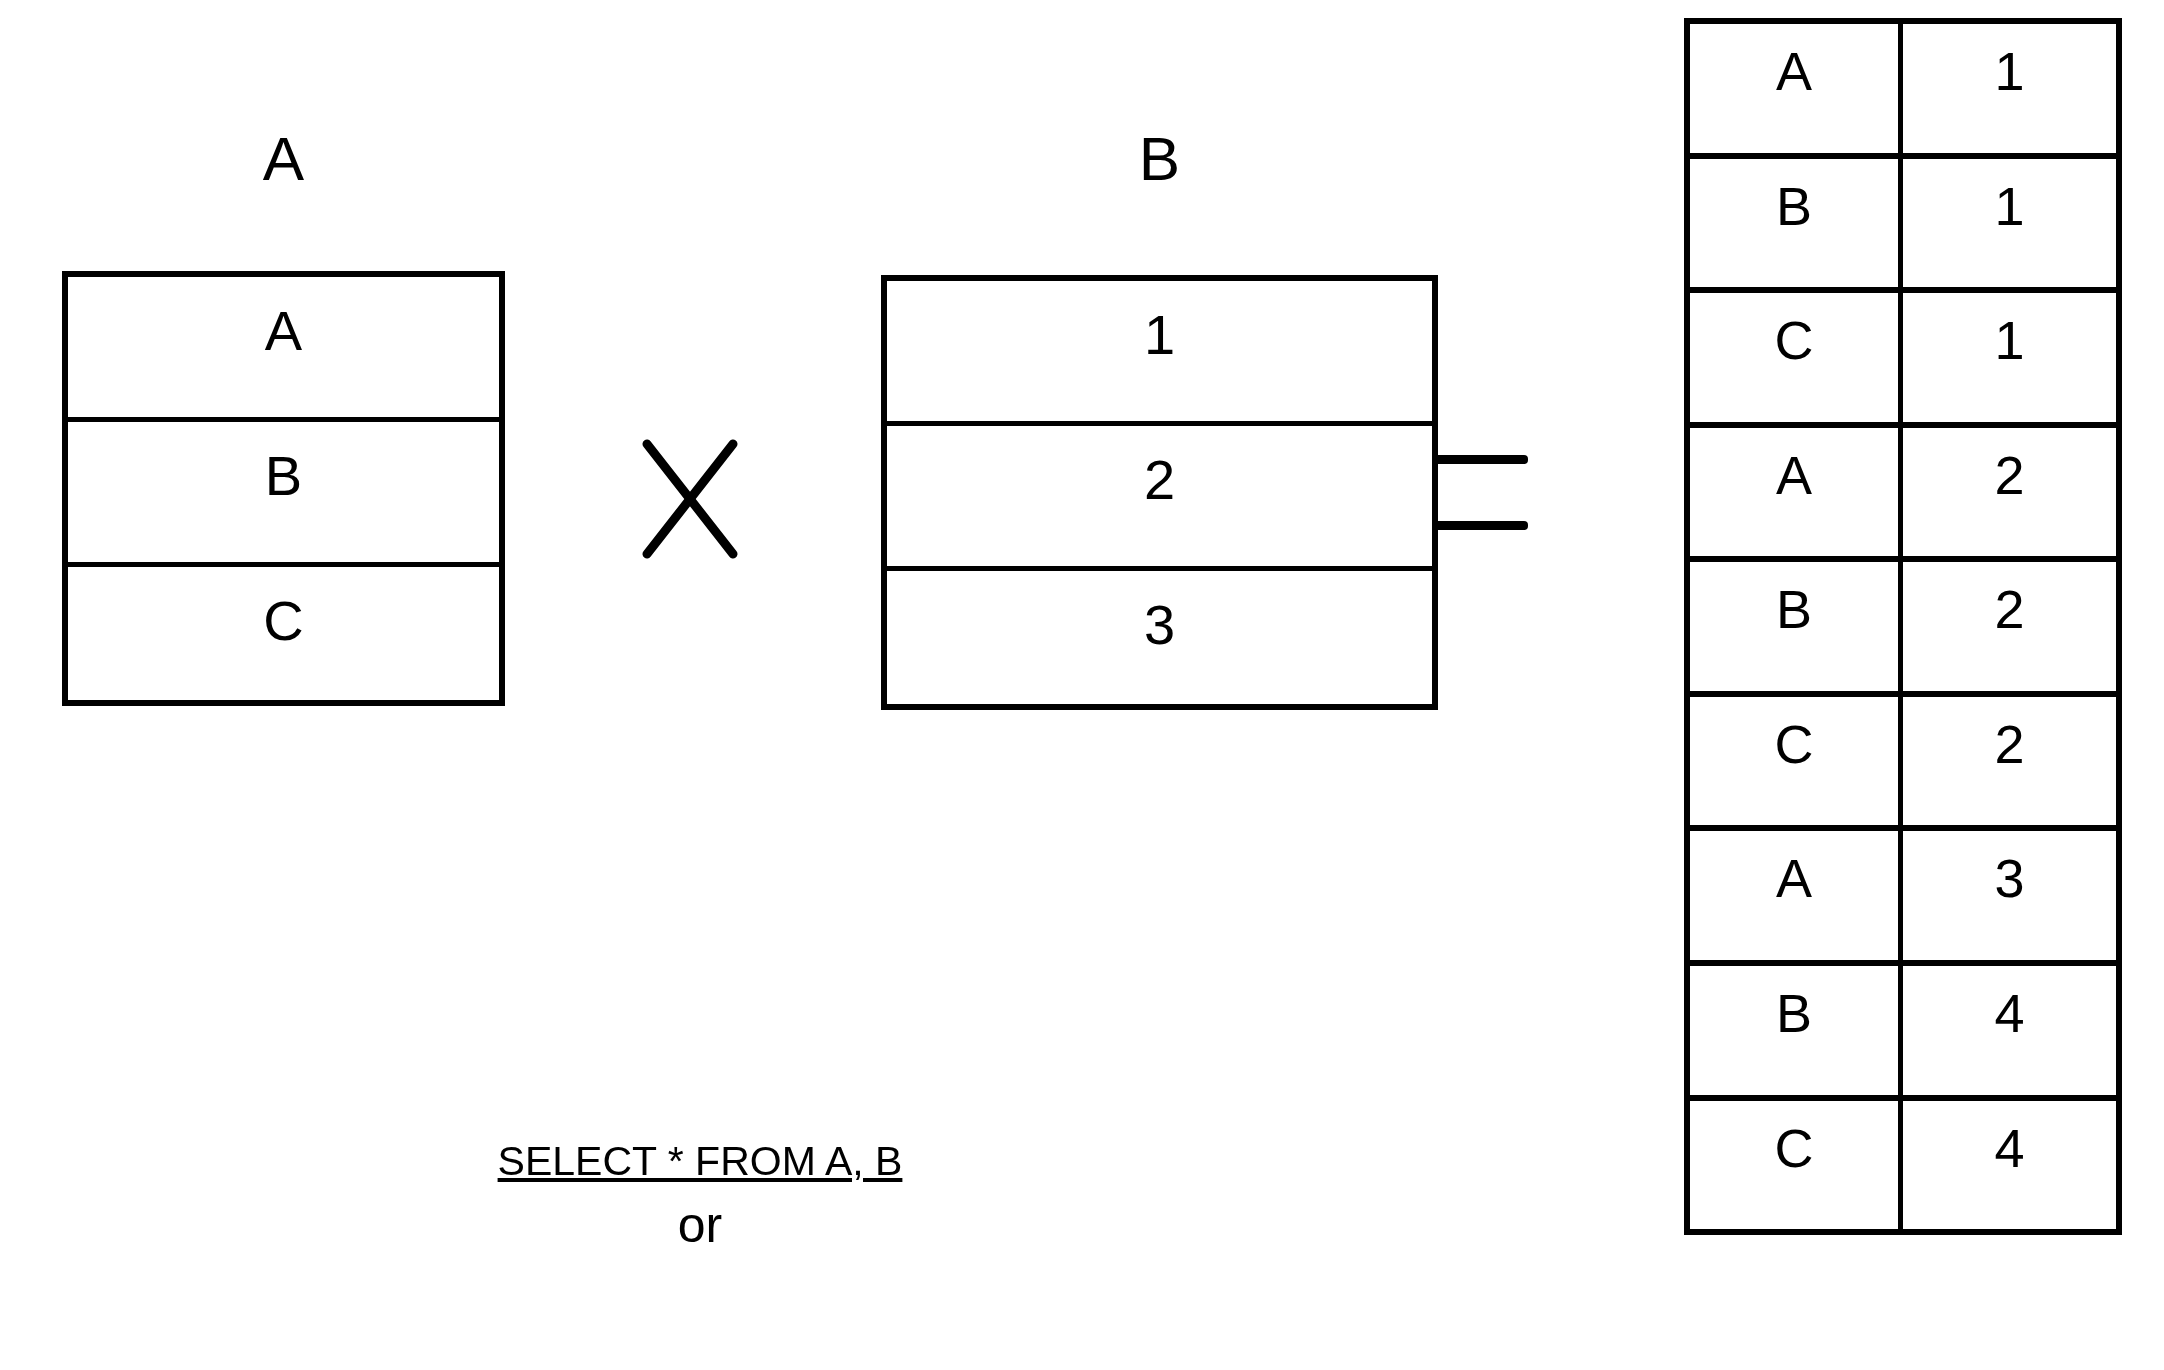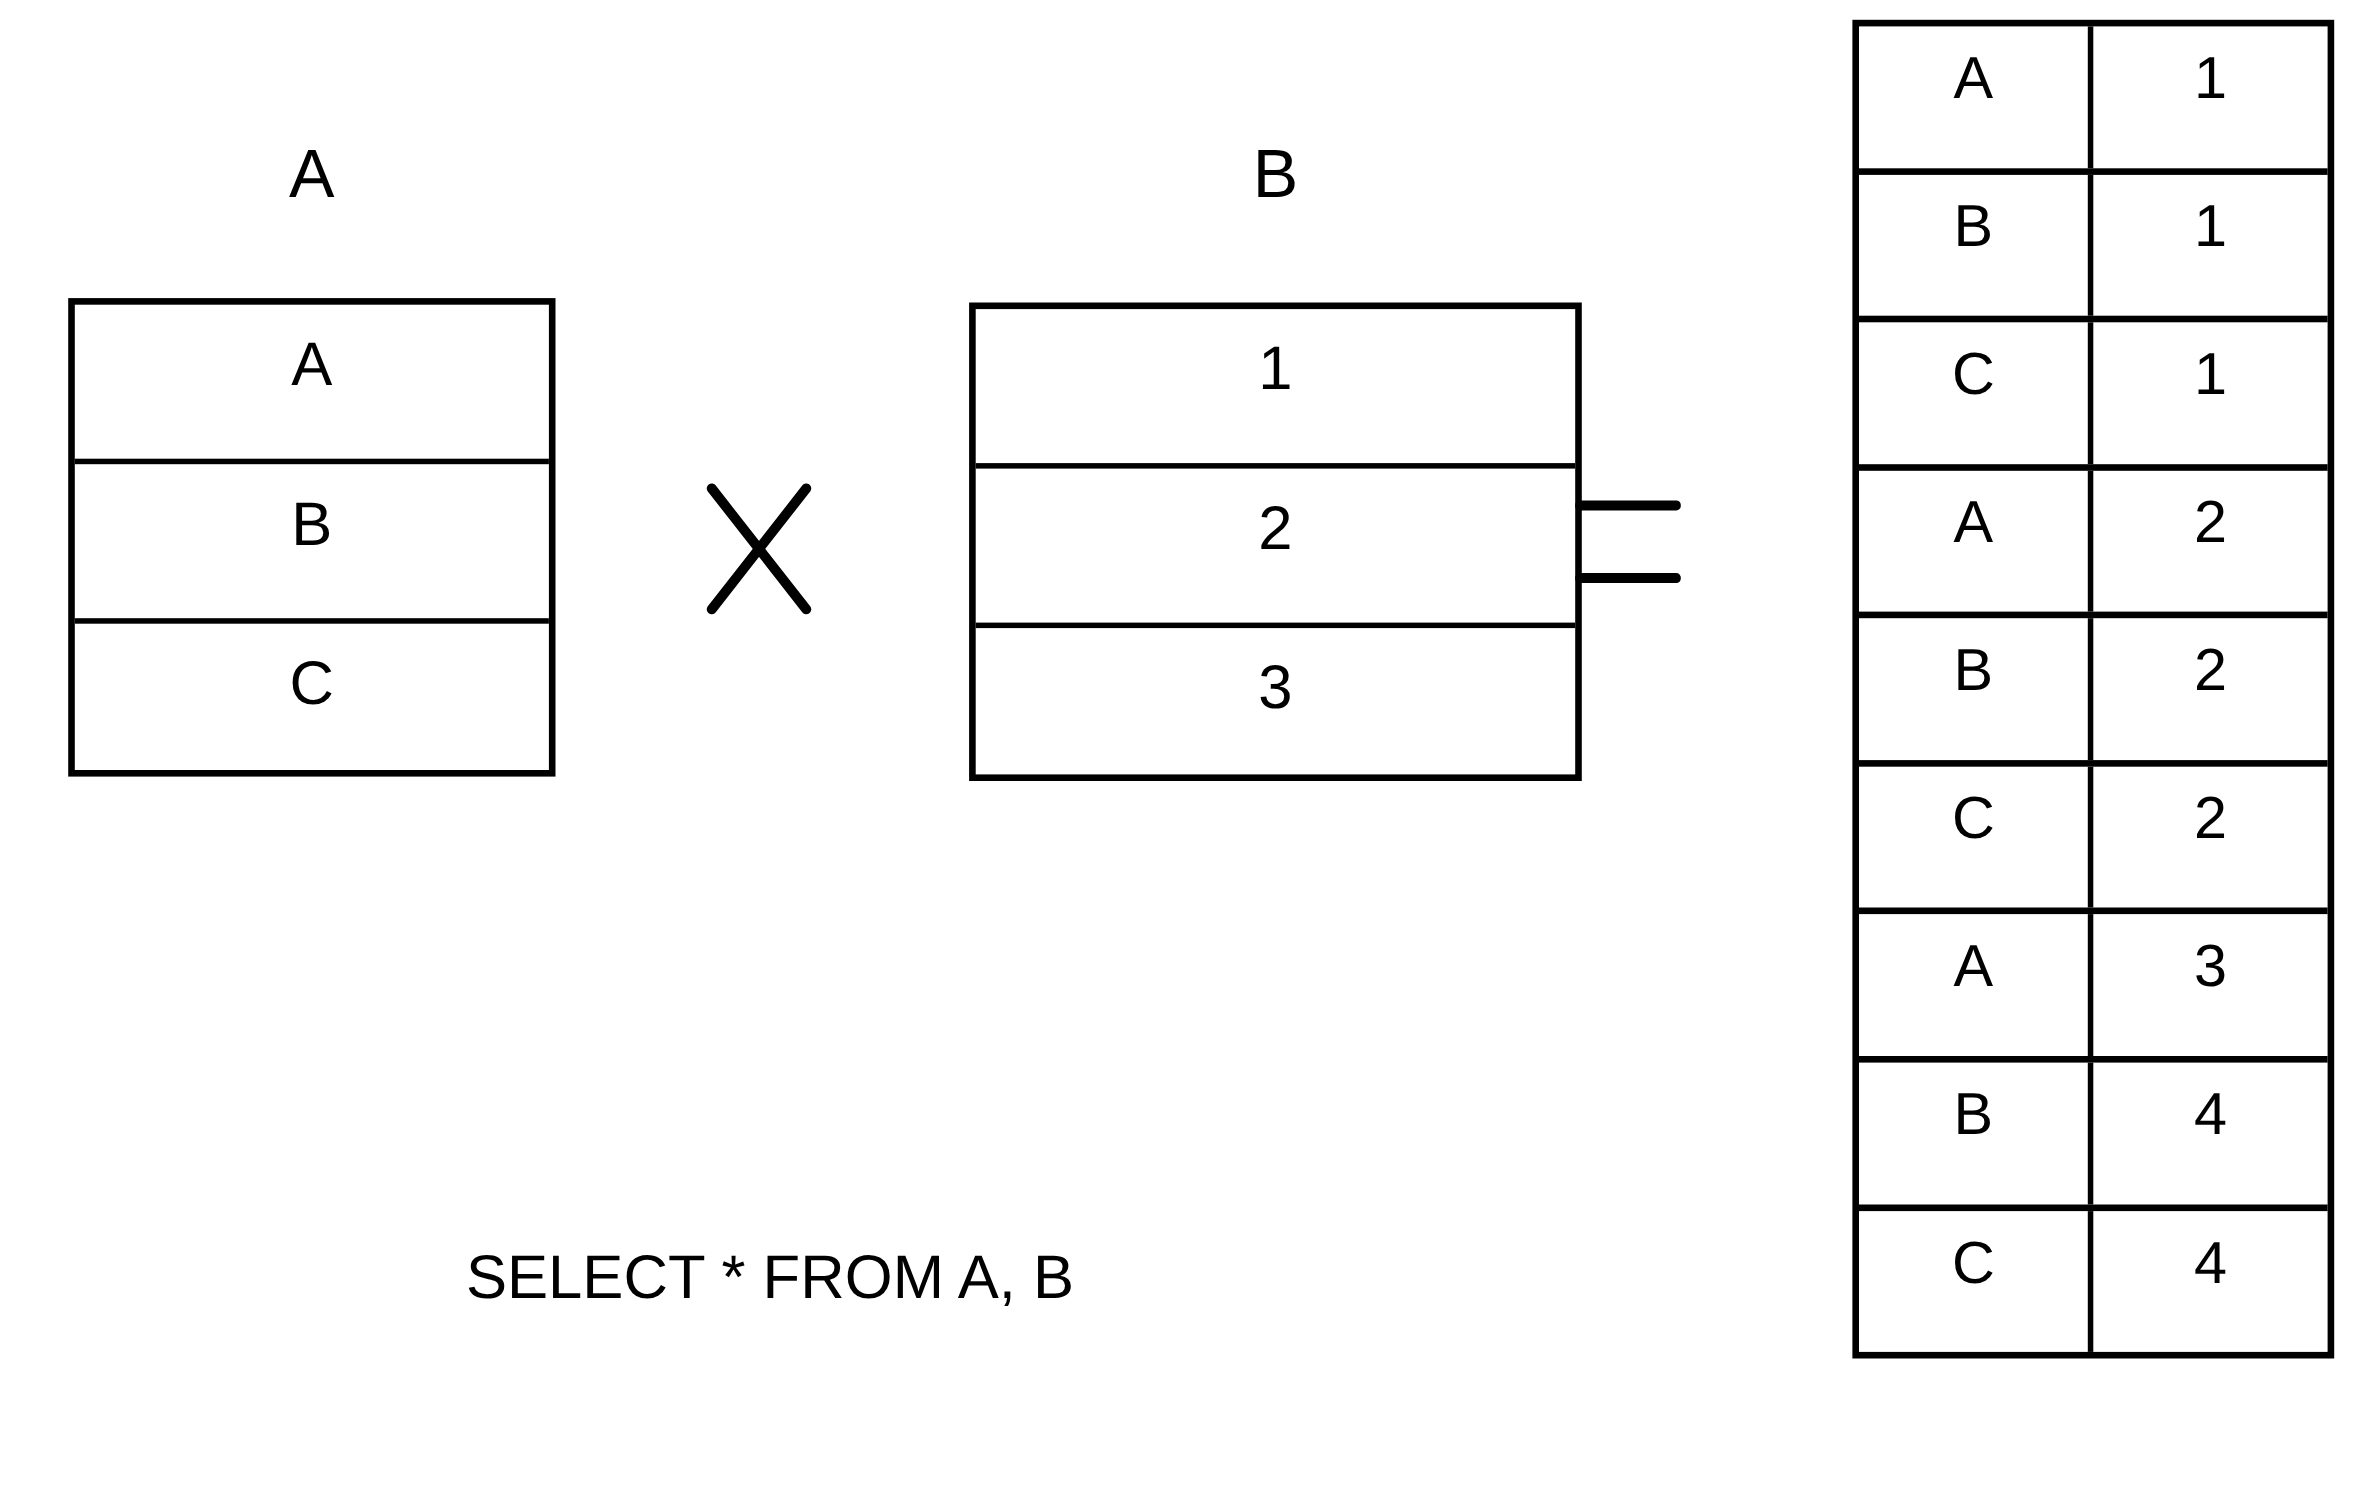--- a/index.html
+++ b/index.html
@@ -126,23 +126,24 @@
 
   
   #sql-caption {
     position: absolute;
     left: 60px;
     top: 1128px;
     width: 1280px;
     text-align: center;
   }
   #sql-caption .sql-line {
-    font-size: 56px;
+    font-size: 41px;
     line-height: 66px;
     white-space: nowrap;
+    text-decoration: underline;
   }
   #sql-caption .sql-conjunction {
     font-size: 50px;
     line-height: 62px;
   }
 </style>
 </head>
 <body>
 
 <div class="operand-title" id="table-a-title">A</div>
@@ -265,13 +266,14 @@
     </div>
     <div class="result-cell right">
       <span class="result-cell-text">4</span>
     </div>
   </div>
 
 </div>
 
 <div id="sql-caption">
   <div class="sql-line">SELECT * FROM A, B</div>
+  <div class="sql-conjunction">or</div>
 </div>
 
 </body></html>

